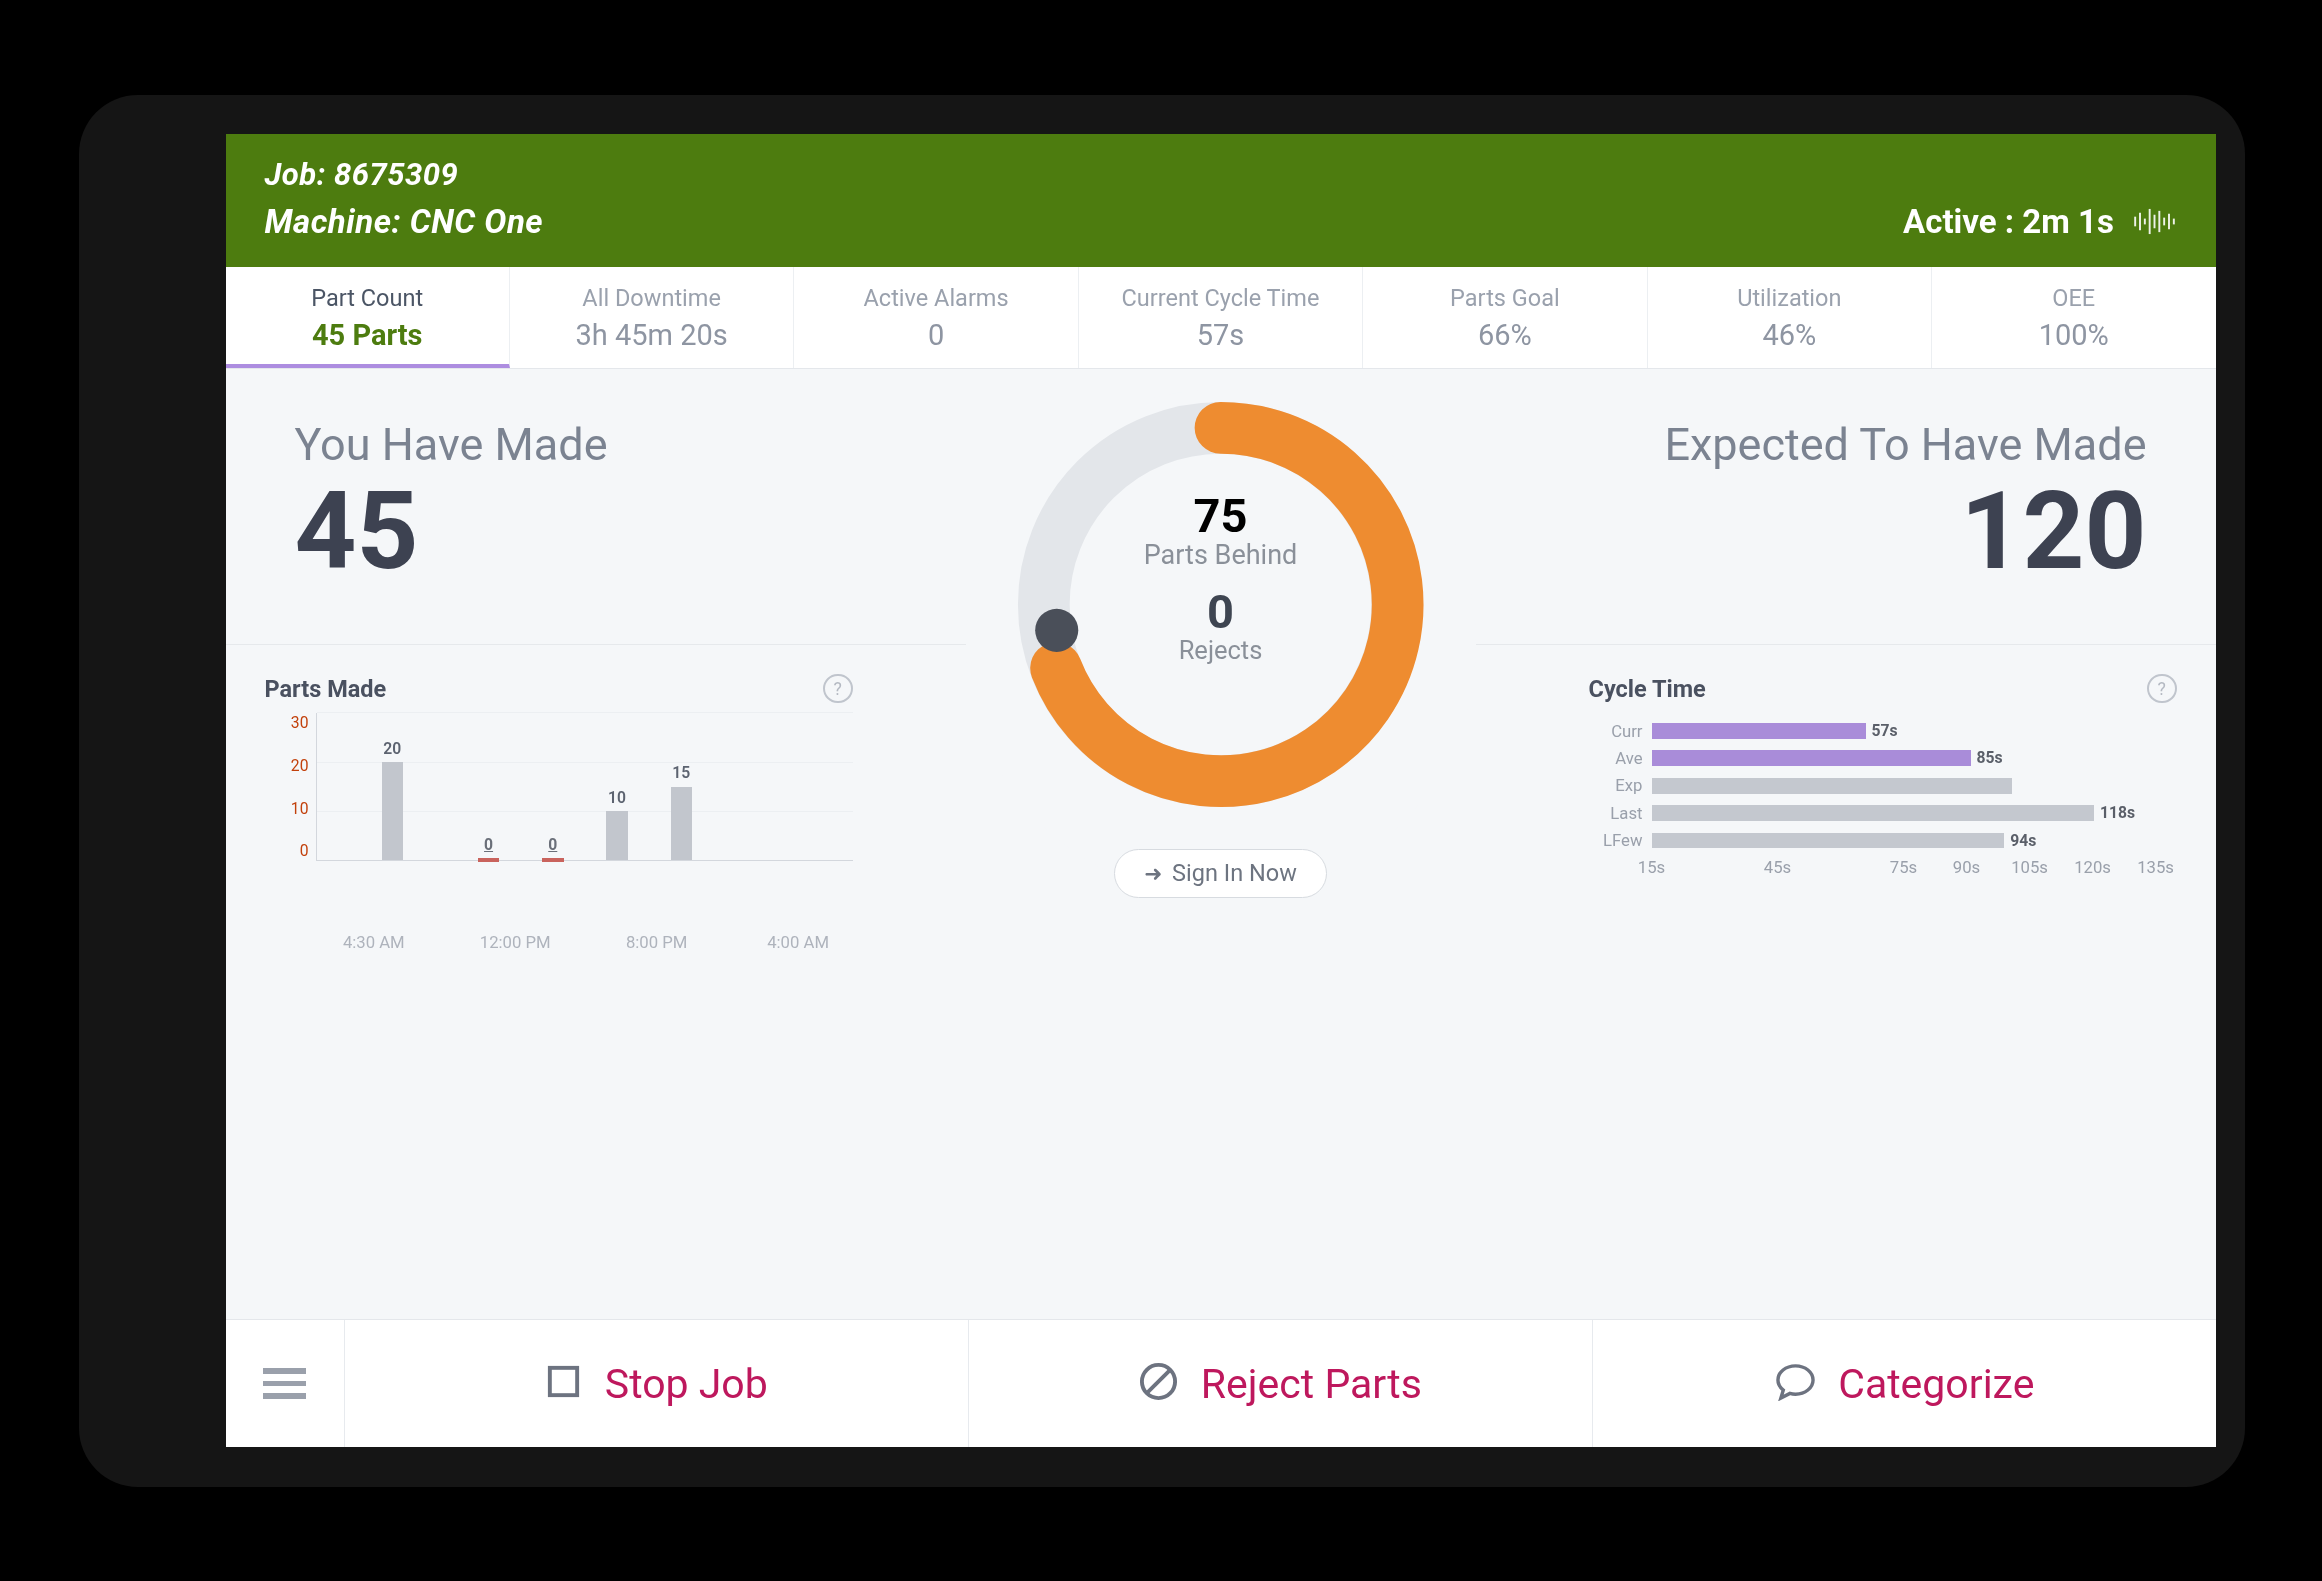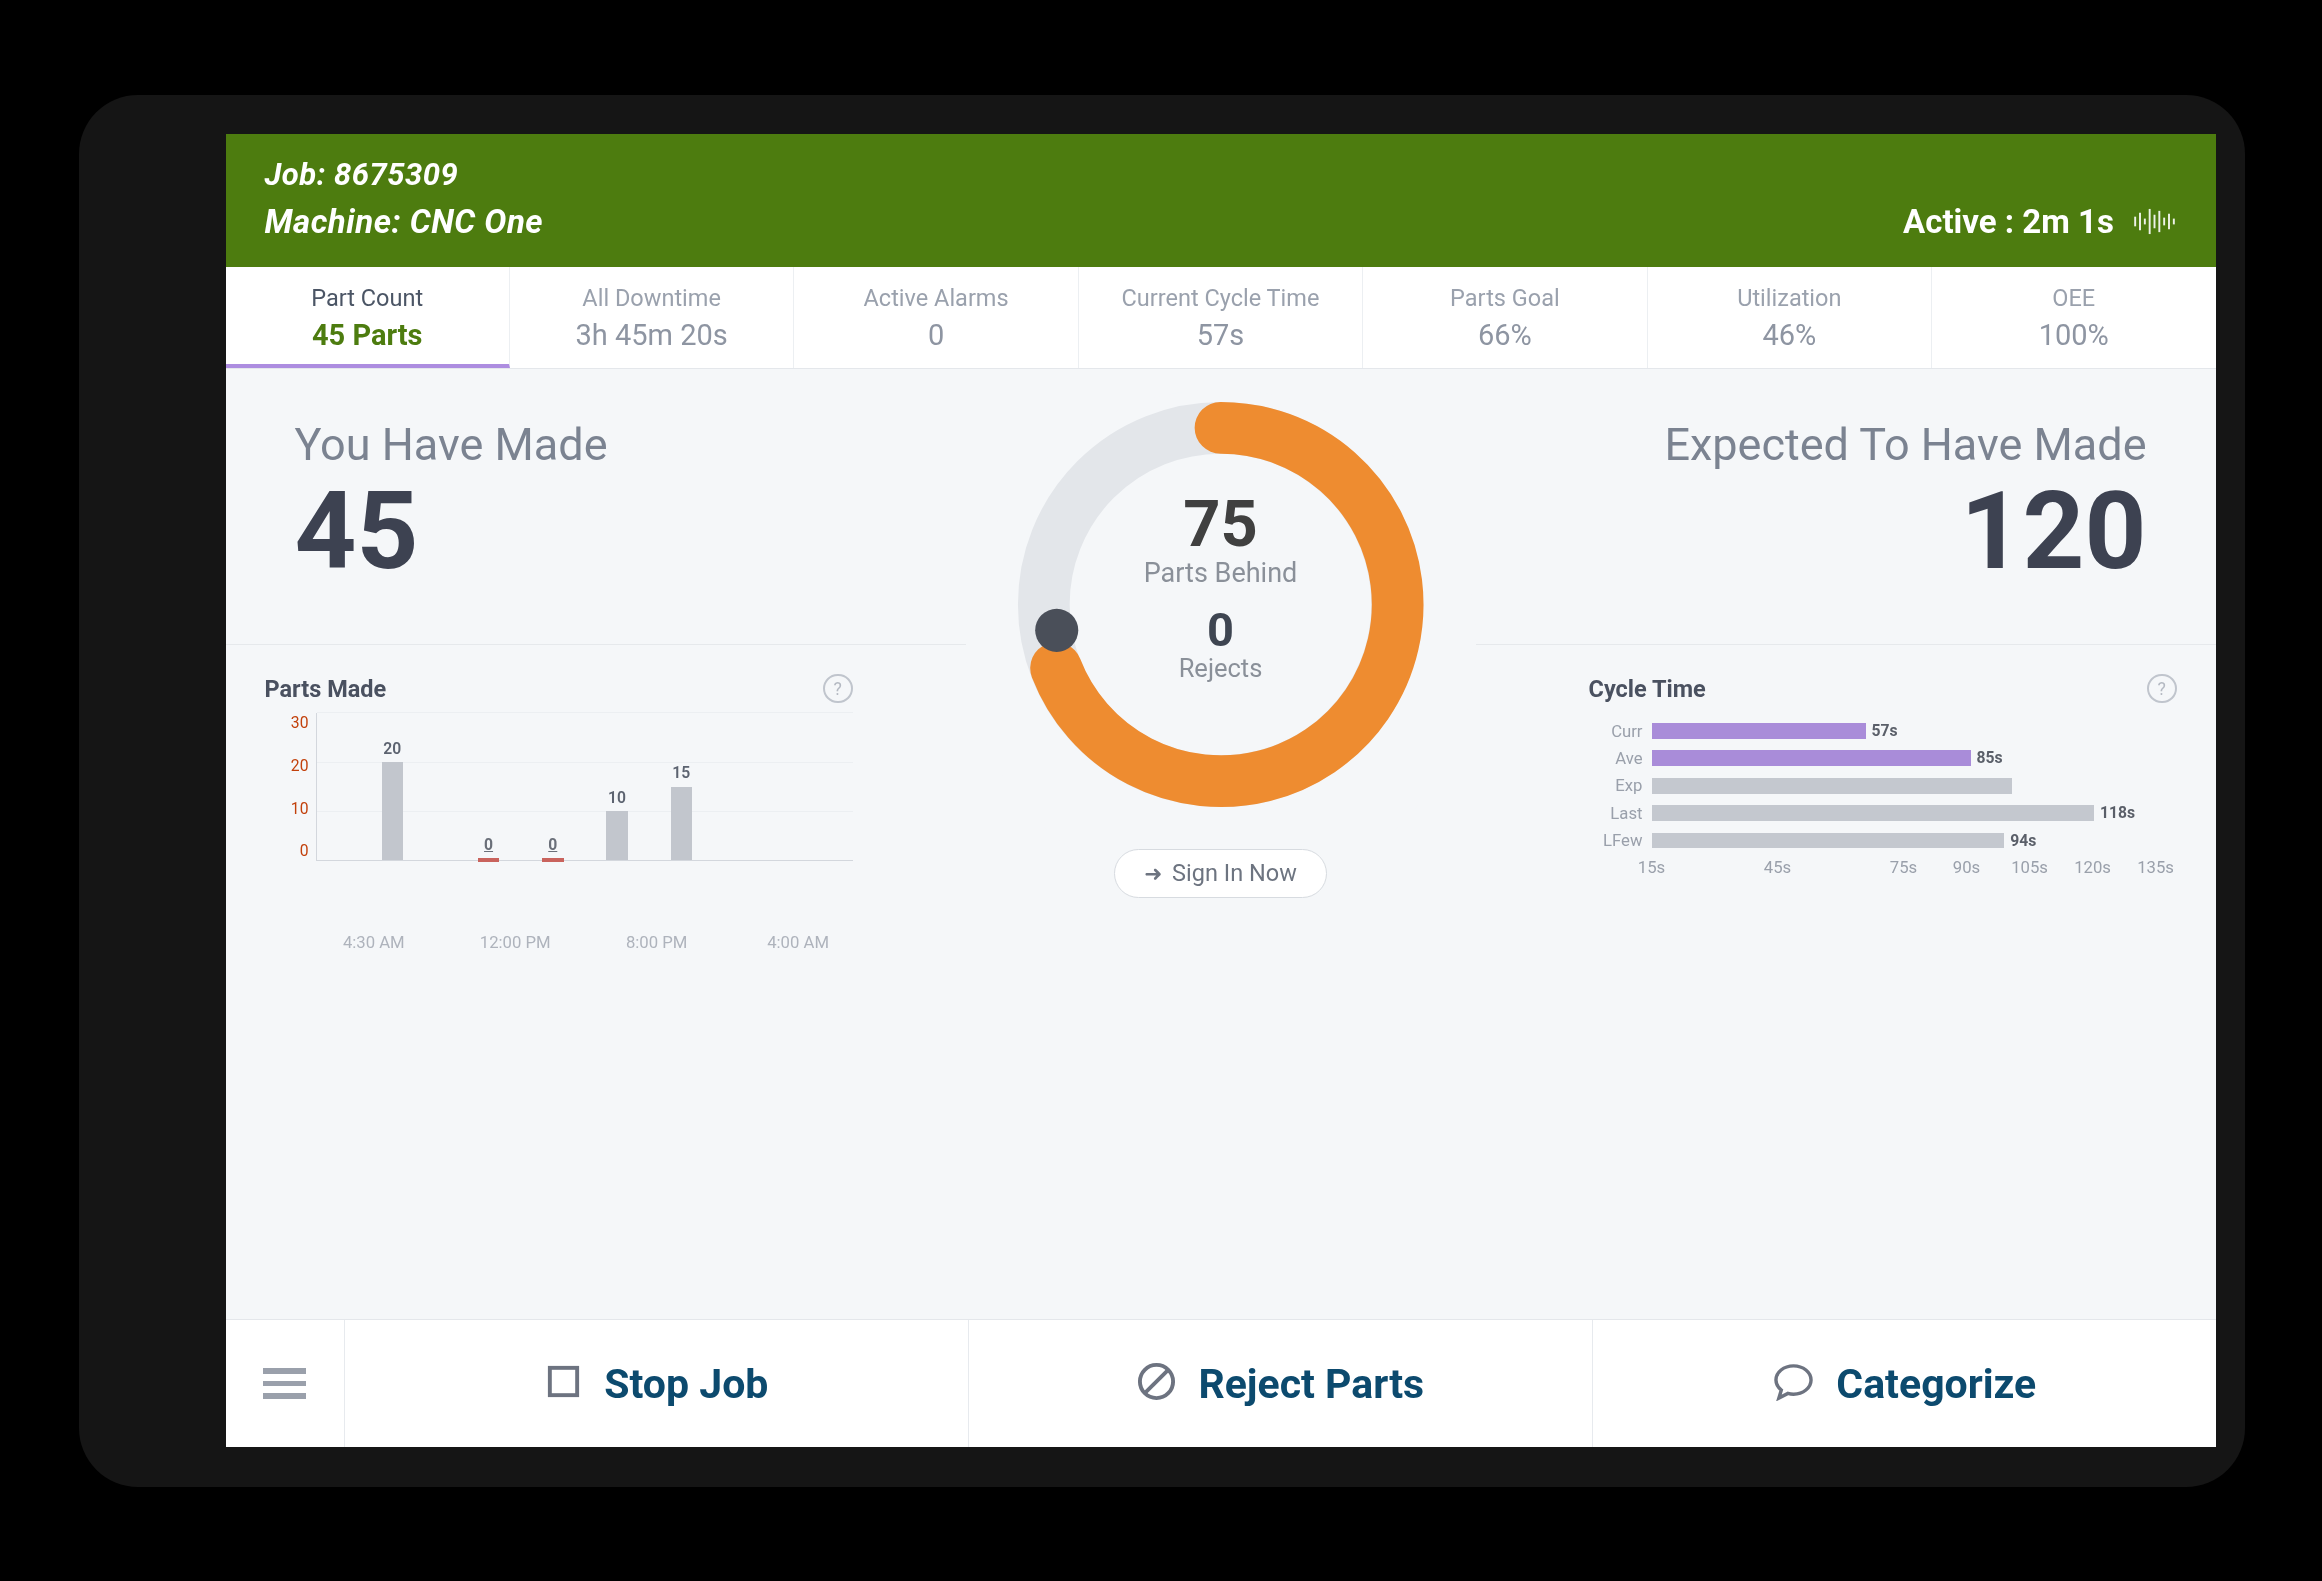--- a/index.html
+++ b/index.html
@@ -32,21 +32,21 @@
   .count-label{font-size:45px;color:#7b8391;font-weight:400;margin-bottom:5.9px;}
   .count-value{font-size:108px;font-weight:700;color:#3d4251;line-height:1;}
 
   .divider{height:1px;background:#e6e9ec;margin:0;}
 
   
   .gauge-wrap{position:absolute;left:50%;top:19.6px;transform:translateX(-50%);width:510px;text-align:center;z-index:5;background:#f5f7f9;border-radius:50%;}
   .gauge{position:relative;width:431px;height:431px;margin:0 auto;}
   .gauge svg{width:100%;height:100%;}
   .gauge-text{position:absolute;left:0;right:0;top:103px;text-align:center;}
-  .gauge-text .big{font-size:65px;font-weight:700;color:#404040;line-height:1;}
+  .gauge-text .big{font-size:47px;font-weight:700;color:#000000;line-height:1;}
   .gauge-text .lbl{font-size:27px;color:#8a9099;margin-top:0px;}
   .gauge-text .big2{font-size:47px;font-weight:700;color:#3e4551;margin-top:17.6px;line-height:1;}
   .gauge-text .lbl2{font-size:25.5px;color:#8a9099;margin-top:0px;}
   .signin-btn{display:inline-flex;align-items:center;gap:9.8px;margin-top:29px;padding:9.8px 29px;border:1px solid #d7dbe0;border-radius:29px;background:#fff;color:#6d7480;font-size:23.5px;cursor:pointer;}
   .signin-btn .arrow{font-size:21.6px;}
 
   
   .charts-row{display:flex;padding:29px 39px 19.6px 39px;gap:0;align-items:flex-start;}
   .chart-box{flex:1;max-width:588px;}
   .chart-box.right{margin-left:auto;}
@@ -77,21 +77,21 @@
   .ct-val{position:absolute;top:0;font-size:15.7px;font-weight:700;color:#5a5f69;line-height:19.6px;padding-left:5.9px;}
   .ct-xaxis{display:flex;margin-top:7.8px;padding-left:64px;position:relative;height:23.5px;}
   .ct-xt{position:absolute;transform:translateX(-50%);}
 
   
   .footer{display:flex;background:#fff;border-top:1px solid #e4e7eb;height:127px;}
   .footer .menu{width:118px;display:flex;align-items:center;justify-content:center;border-right:1px solid #e7eaee;cursor:pointer;}
   .menu-icon span{display:block;width:43px;height:5.9px;background:#9aa0ab;margin:6.9px 0;}
   .footer .fbtn{flex:1;border-right:1px solid #e7eaee;display:flex;align-items:center;justify-content:center;gap:21.6px;cursor:pointer;}
   .footer .fbtn:last-child{border-right:none;}
-  .footer .fbtn .flabel{font-size:41px;font-weight:700;color:#0c4a6e;}
+  .footer .fbtn .flabel{font-size:41px;font-weight:400;color:#be185d;}
   .footer .ficon{color:#6d7380;}
 </style>
 </head>
 <body>
 
 <div class="tablet">
 <div class="screen">
 
   <div class="header">
     <div class="header-left">

